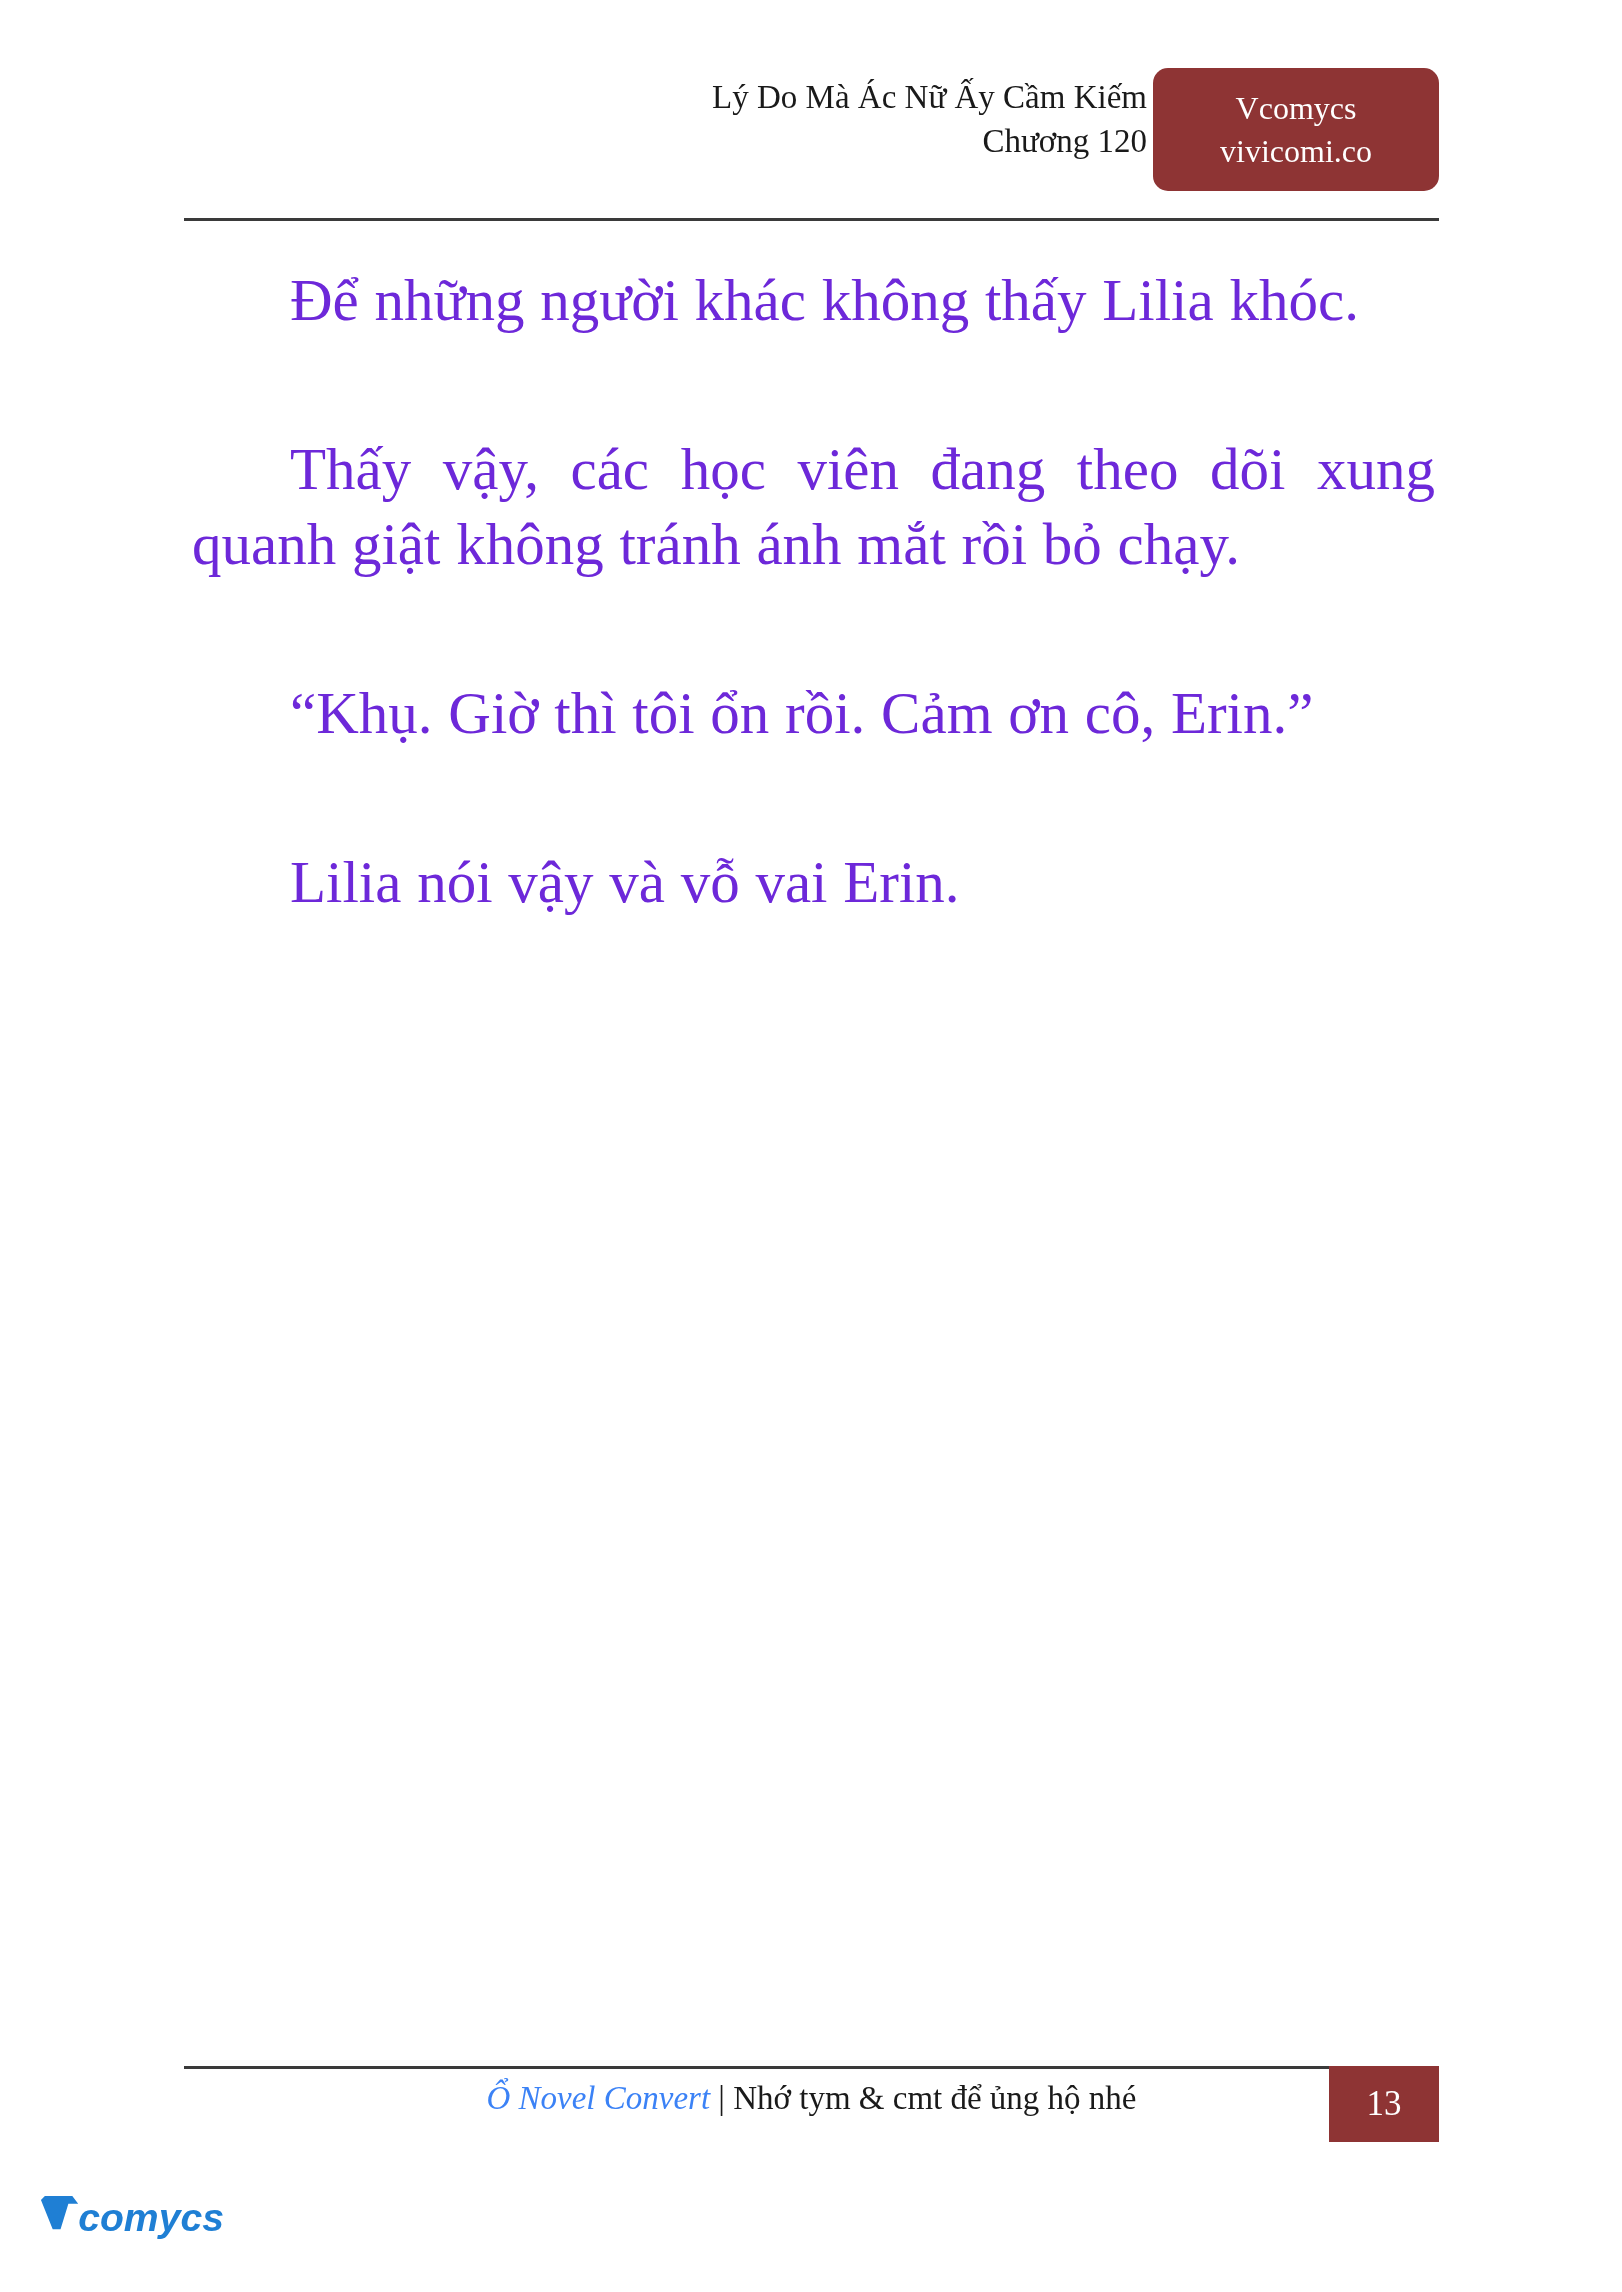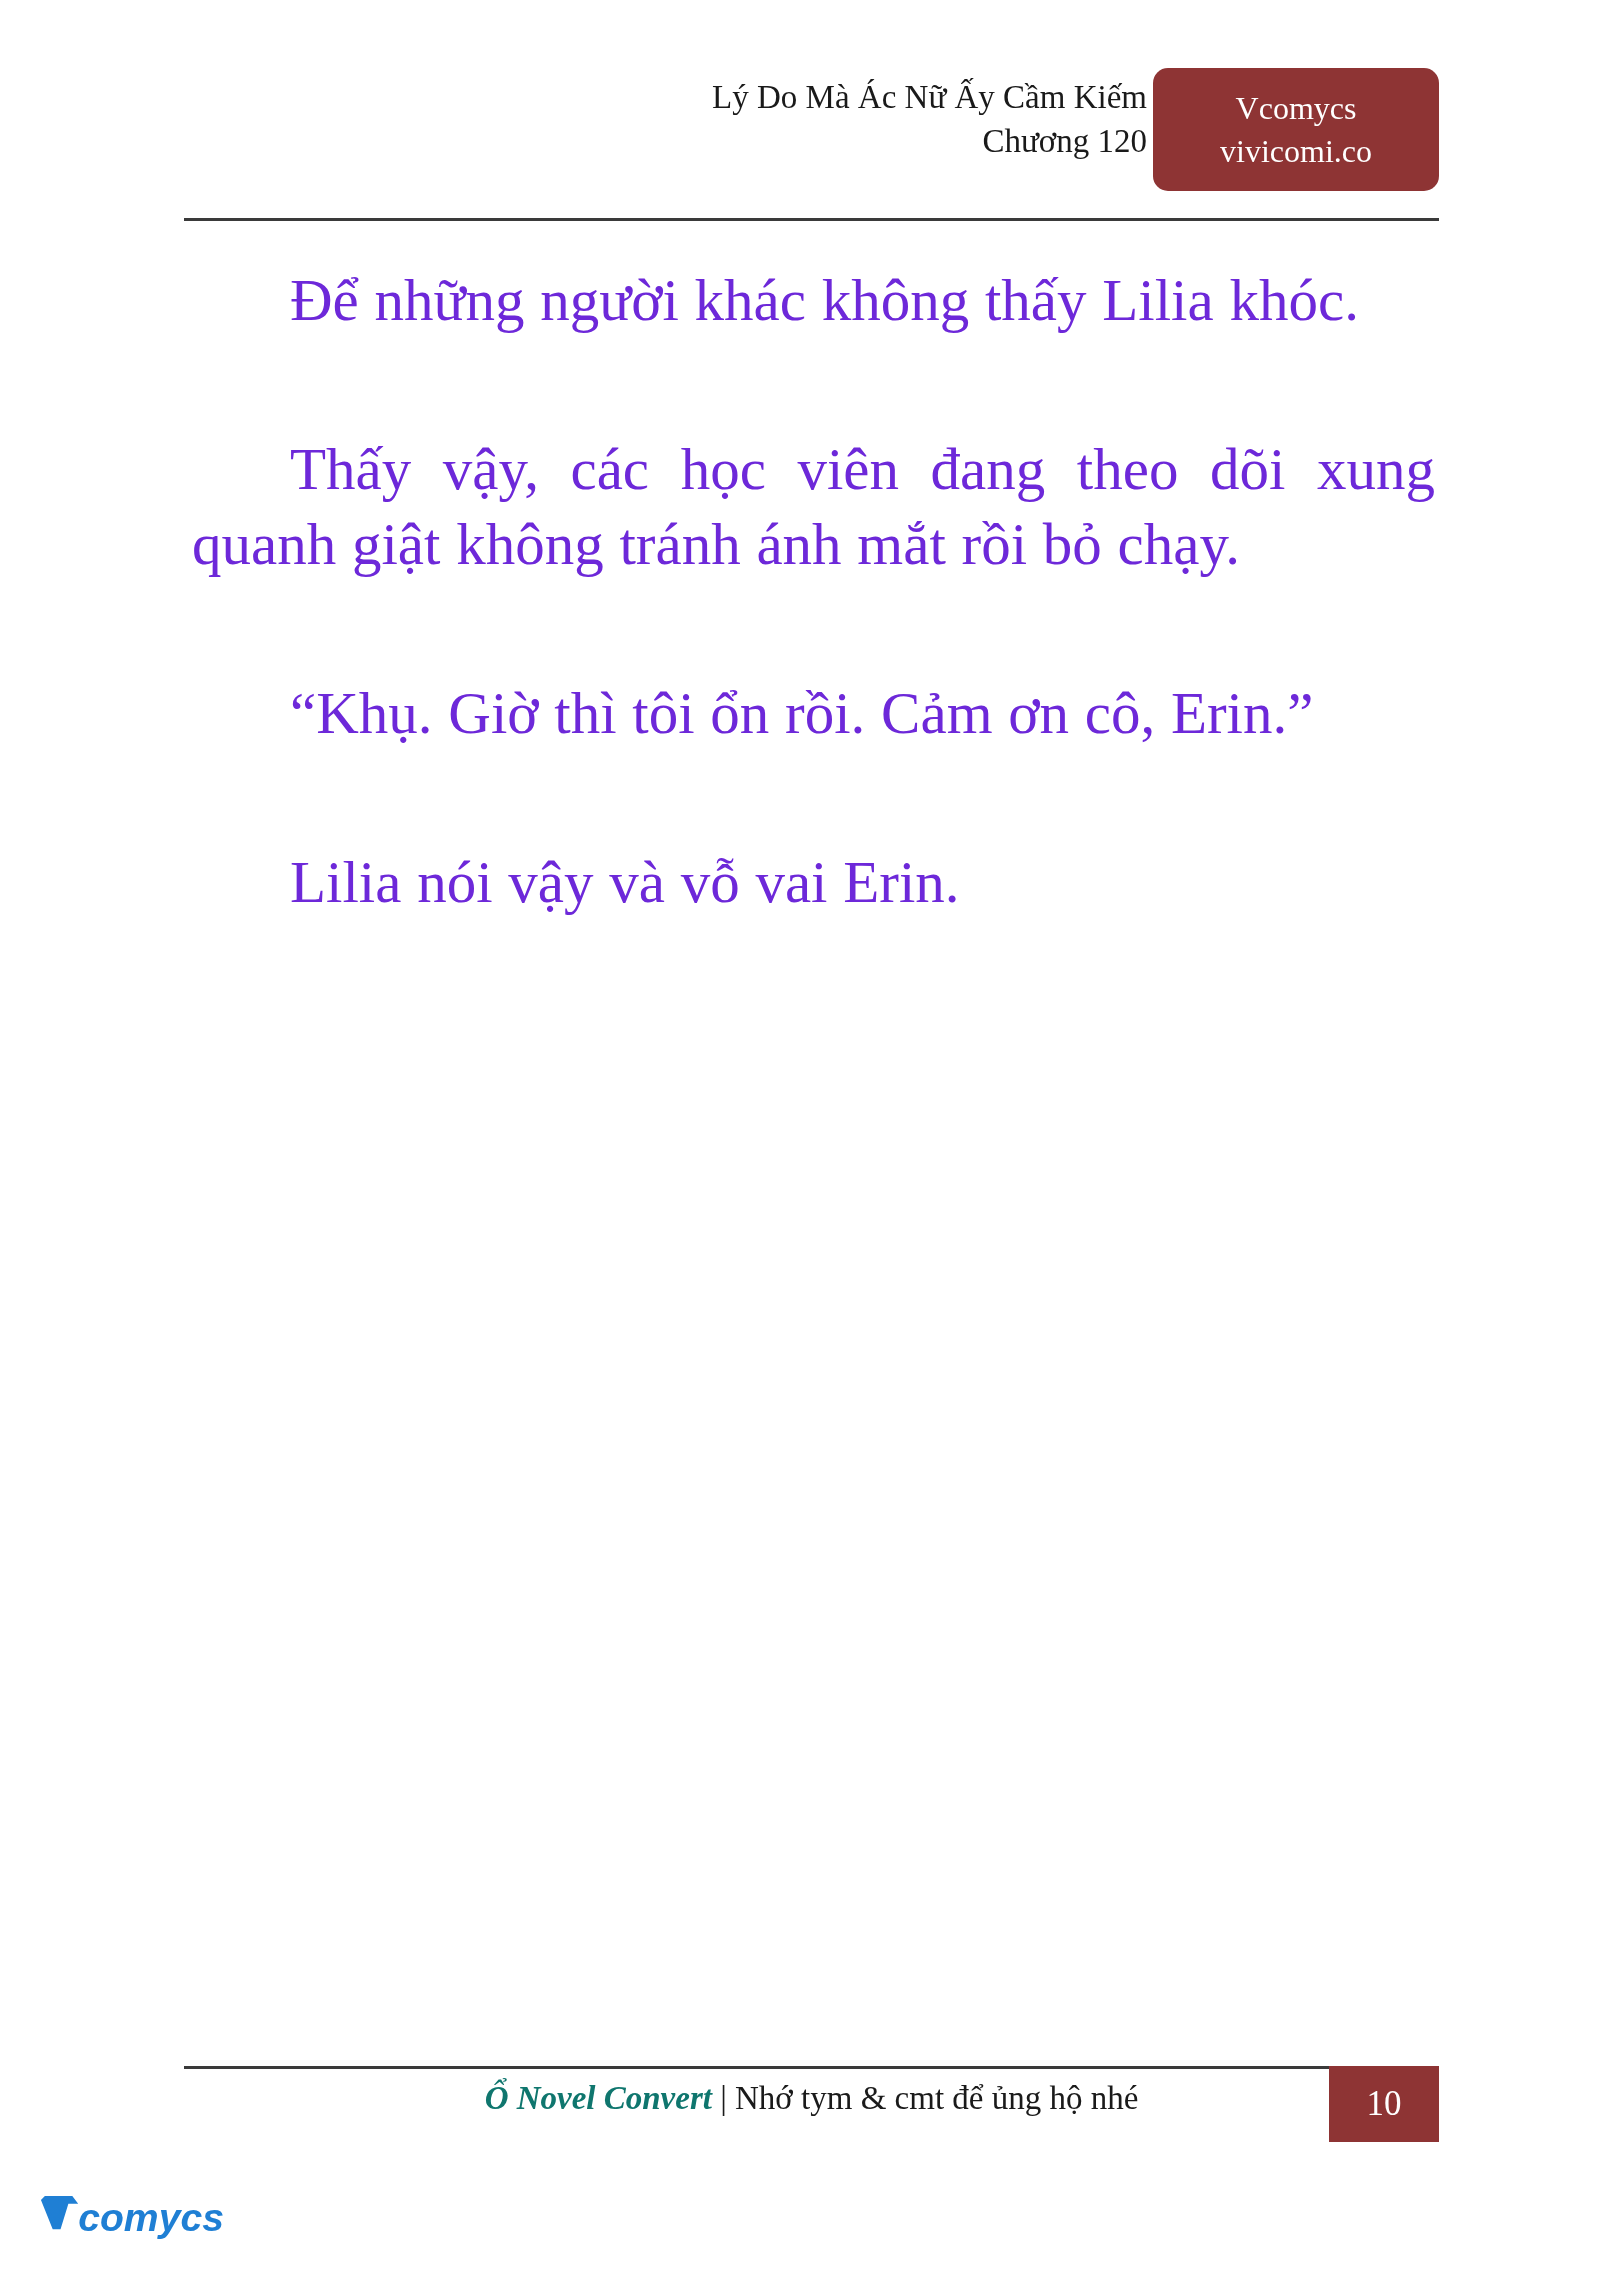--- a/index.html
+++ b/index.html
@@ -112,22 +112,22 @@
     left: 0;
     top: 9.8px;
     width: 1255px;
     text-align: center;
     font-family: "Liberation Serif", serif;
     font-size: 33px;
     color: #1a1a1a;
     white-space: nowrap;
   }
   .footer-brand {
-    color: #0f766e;
-    font-weight: bold;
+    color: #3b82f6;
+    font-weight: normal;
     font-style: italic;
   }
   .footer-sep { color: #1a1a1a; }
   .footer-page {
     position: absolute;
     right: 0;
     top: -3.9px;
     width: 110px;
     height: 76px;
     background: #8e3434;
@@ -173,21 +173,21 @@
     <p class="para no-justify">Lilia nói vậy và vỗ vai Erin.</p>
   </div>
 
   <div class="footer-rule"></div>
   <div class="footer">
     <div class="footer-center">
       <span class="footer-brand">Ổ Novel Convert</span>
       <span class="footer-sep">|</span>
       <span>Nhớ tym &amp; cmt để ủng hộ nhé</span>
     </div>
-    <div class="footer-page">10</div>
+    <div class="footer-page">13</div>
   </div>
 
   <div class="watermark">
     <svg width="235" height="71" viewBox="0 0 240 72" xmlns="http://www.w3.org/2000/svg" aria-hidden="true">
       <g fill="#1f7fd4">
         <path d="M6 12 L34 12 L40 20 L30 20 L22 46 L14 46 L2 16 Z"></path>
         <text x="40" y="48" font-family="Liberation Sans, sans-serif" font-size="40" font-weight="bold" font-style="italic" fill="#1f7fd4">comycs</text>
       </g>
     </svg>
   </div>

